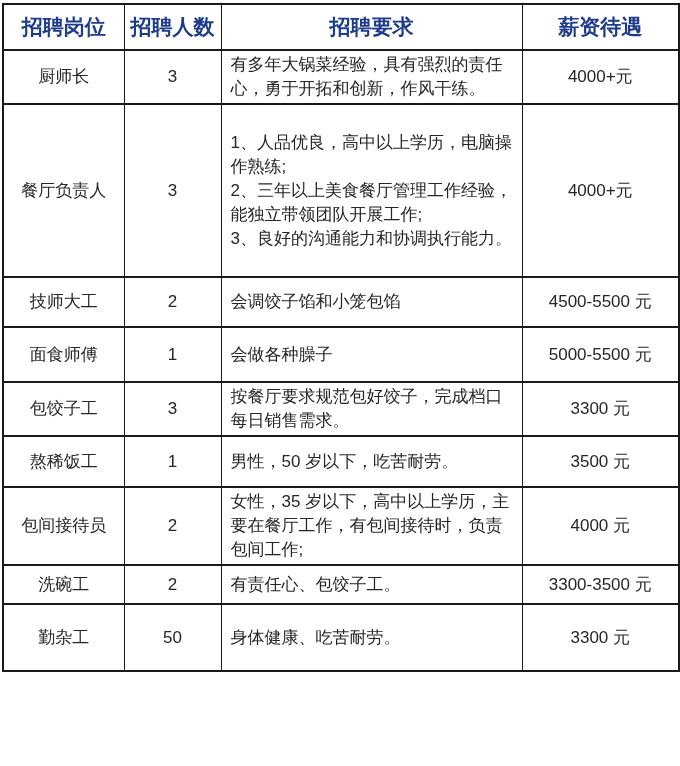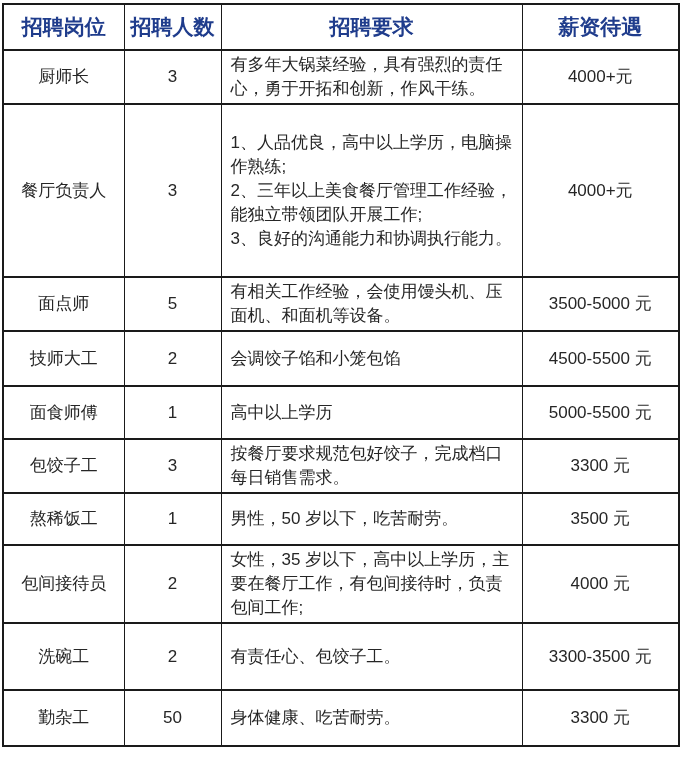--- a/index.html
+++ b/index.html
@@ -89,38 +89,32 @@
 
   <tr>
     <td class="c-pos">餐厅负责人</td>
     <td class="c-count">3</td>
     <td class="c-req">1、人品优良，高中以上学历，电脑操作熟练;
 2、三年以上美食餐厅管理工作经验，能独立带领团队开展工作;
 3、良好的沟通能力和协调执行能力。</td>
     <td class="c-salary">4000+元</td>
   </tr>
 
-  <tr>
-    <td class="c-pos">面点师</td>
-    <td class="c-count">5</td>
-    <td class="c-req">有相关工作经验，会使用馒头机、压面机、和面机等设备。</td>
-    <td class="c-salary">3500-5000 元</td>
-  </tr>
 
   <tr>
     <td class="c-pos">技师大工</td>
     <td class="c-count">2</td>
     <td class="c-req">会调饺子馅和小笼包馅</td>
     <td class="c-salary">4500-5500 元</td>
   </tr>
 
   <tr>
     <td class="c-pos">面食师傅</td>
     <td class="c-count">1</td>
-    <td class="c-req">高中以上学历</td>
+    <td class="c-req">会做各种臊子</td>
     <td class="c-salary">5000-5500 元</td>
   </tr>
 
 
   <tr>
     <td class="c-pos">包饺子工</td>
     <td class="c-count">3</td>
     <td class="c-req">按餐厅要求规范包好饺子，完成档口每日销售需求。</td>
     <td class="c-salary">3300 元</td>
   </tr>

